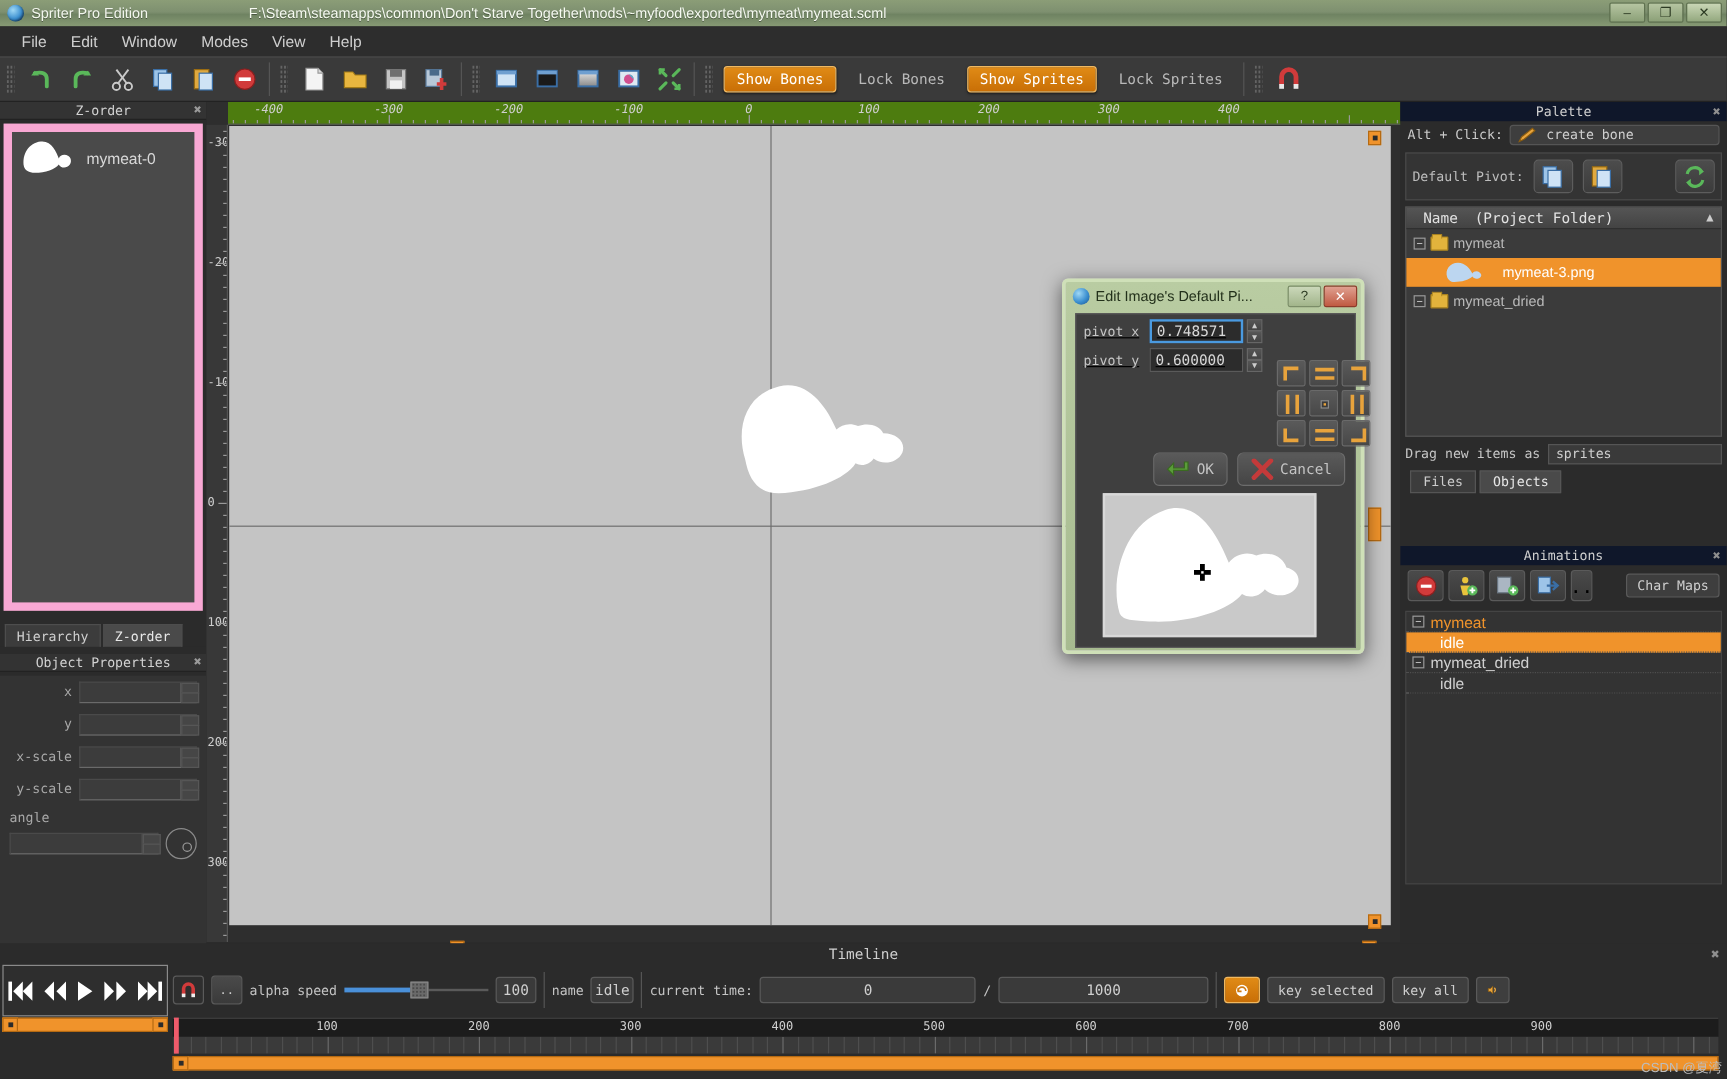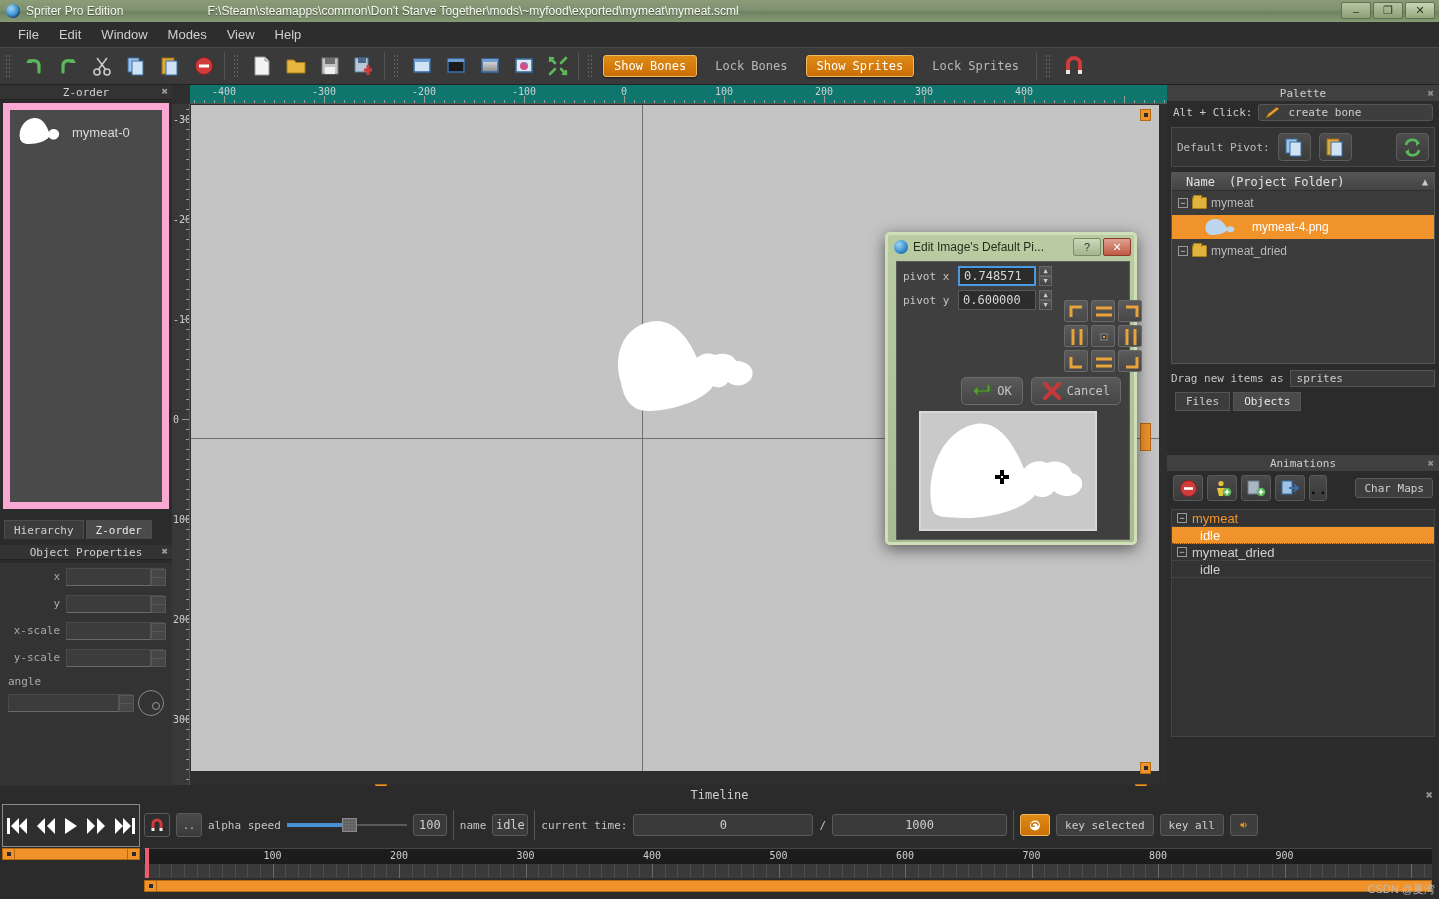--- a/index.html
+++ b/index.html
@@ -148,21 +148,21 @@
     position: absolute; left: 0; top: -3px; width: 15px; height: 14px;
     background: #6a6a6a; border: 1px solid #888;
     background-image: radial-gradient(#4a4a4a 35%, transparent 36%);
     background-size: 3px 3px;
   }
 
   
   #canvaswrap { position: absolute; left: 172px; top: 85px; width: 995px; height: 700px; background: #2e2e2e; }
   #rulerTop {
     position: absolute; left: 18px; top: 0; width: 977px; height: 19px;
-    background: #0f766e; border-bottom: 1px solid #555; overflow: hidden;
+    background: #4d7c0f; border-bottom: 1px solid #555; overflow: hidden; font-style: italic;
   }
   #rulerLeft {
     position: absolute; left: 0; top: 19px; width: 18px; height: 681px;
     background: #383838; border-right: 1px solid #555; overflow: hidden;
   }
   .rt { position: absolute; color: #cfcfcf; font-size: 10px; top: 1px; transform: translateX(-50%); }
   .rtick { position: absolute; bottom: 0; width: 1px; background: #9a9a9a; }
   .rl { position: absolute; color: #cfcfcf; font-size: 10px; left: 1px; transform: translateY(-50%); }
   .rltick { position: absolute; right: 0; height: 1px; background: #9a9a9a; }
   #canvas {
@@ -172,21 +172,21 @@
   #axisV { position: absolute; left: 451px; top: 0; width: 1px; height: 666px; background: #6f6f6f; }
   #axisH { position: absolute; left: 0; top: 333px; width: 968px; height: 1px; background: #6f6f6f; }
   .sbhandle { position: absolute; background: #f0932b; border: 1px solid #b56a12; }
   .sbdot { position: absolute; left: 50%; top: 50%; width: 4px; height: 4px; background: #2b2b2b; transform: translate(-50%,-50%); }
 
   
   #right { position: absolute; left: 1167px; top: 85px; width: 272px; height: 700px; background: #2b2b2b; }
   #palettePanel { position: absolute; left: 0; top: 0; width: 272px; height: 360px; }
   .rhdr {
     height: 16px; color: #cfcfcf; font-size: 11px; display: flex;
-    align-items: center; justify-content: center; position: relative; background: #404040;
+    align-items: center; justify-content: center; position: relative; background: #0f172a;
   }
   .rhdr .xbtn { position: absolute; right: 5px; color: #8f8f8f; font-size: 11px; }
   .altrow { display: flex; align-items: center; padding: 3px 6px; gap: 6px; }
   .altrow .lbl { color: #cacaca; font-size: 11px; }
   .boneBtn {
     flex: 1; height: 17px; background: #3e3e3e; border: 1px solid #555; border-radius: 3px;
     display: flex; align-items: center; gap: 7px; padding-left: 6px;
     color: #cfcfcf; font-size: 11px;
   }
   .pivotbox {
@@ -263,21 +263,21 @@
   #dlgBtns { margin-left: auto; display: flex; gap: 2px; padding-right: 3px; }
   .dbtn {
     width: 28px; height: 18px; border: 1px solid #7b8d68; border-radius: 2px;
     display: flex; align-items: center; justify-content: center;
     font-size: 11px; color: #2b3a22; background: linear-gradient(180deg,#cbd8ba,#a2b58b);
     font-family: "Liberation Sans", sans-serif;
   }
   .dbtn.red { background: linear-gradient(180deg,#e0a090,#c05a42); color: #fff; border-color: #8d3a2a; }
   #dlgBody {
     position: absolute; left: 8px; top: 26px; width: 234px; height: 279px;
-    background: #3f3f3f; border: 1px solid #5a5a5a;
+    background: #3f3f3f; border: 1px solid #5a5a5a; text-decoration: underline;
   }
   .pvrow { display: flex; align-items: center; gap: 3px; padding: 4px 6px 0 6px; }
   .pvrow .lbl { width: 52px; color: #c6c6c6; font-size: 11px; }
   .pvinput {
     width: 78px; height: 20px; background: #2c2c2c; border: 1px solid #5a5a5a;
     color: #d8d8d8; font-size: 12px; display: flex; align-items: center; padding-left: 4px;
     font-family: "DejaVu Sans Mono", monospace;
   }
   .pvinput.focused { border: 2px solid #4a9ae0; background: #2c2c2c; }
   .pvspin { width: 13px; height: 20px; position: relative; flex: none; }
@@ -850,21 +850,21 @@
       </div>
       <div class="trow">
         <span class="expander">−</span>
         <span class="folder"></span>
         <span>mymeat</span>
       </div>
       <div class="trow child sel">
         <svg width="46" height="20" viewBox="0 0 46 20">
           <path d="M4 14 C2 8 6 2 13 2 C19 2 23 7 25 11 C26 9 29 8.5 31 10 C33 11.5 33 14 30 15 C28 15.8 26 15 25 13.5 C22 16.5 16 18 10 18 C6.5 18 5 16 4 14 Z" fill="#bcd6f0"></path>
         </svg>
-        <span>mymeat-4.png</span>
+        <span>mymeat-3.png</span>
       </div>
       <div class="trow">
         <span class="expander">−</span>
         <span class="folder"></span>
         <span>mymeat_dried</span>
       </div>
     </div>
     <div class="dragrow">
       <span class="lbl">Drag new items as</span>
       <div class="dragfield">sprites</div>

